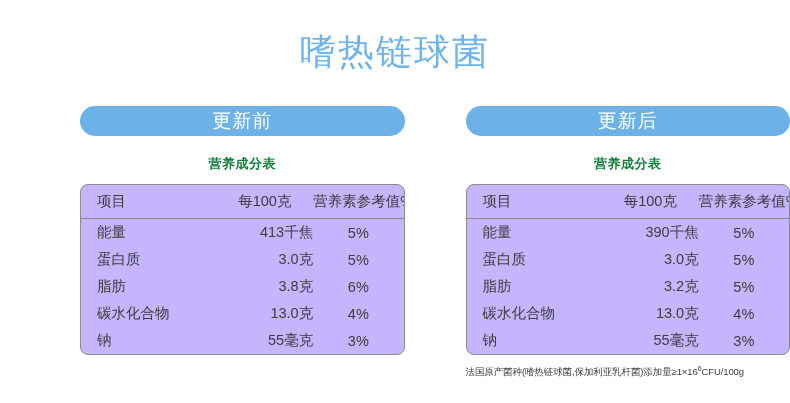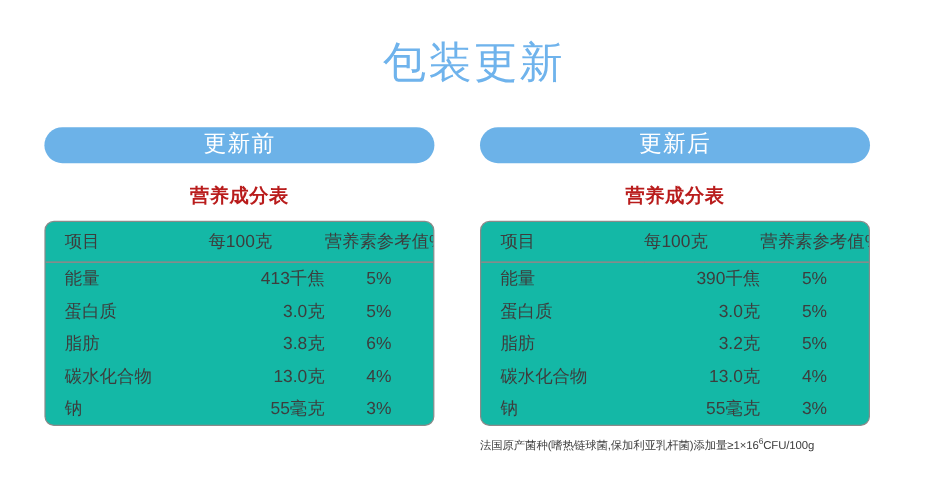--- a/index.html
+++ b/index.html
@@ -41,22 +41,22 @@
     left: 0;
     width: 790px;
     display: flex;
     justify-content: flex-start;
   }
 
   .panel {
     width: 325px;
     position: relative;
   }
-  .panel-left  { margin-left: 37px; }
-  .panel-right { margin-left: 38px; }
+  .panel-left  { margin-left: 80px; }
+  .panel-right { margin-left: 61px; }
 
   
   .pill {
     height: 30px;
     border-radius: 15px;
     background: #6cb2e8;
     color: #ffffff;
     font-size: 19px;
     font-weight: 400;
     letter-spacing: 1px;
@@ -64,35 +64,35 @@
     align-items: center;
     justify-content: center;
     line-height: 30px;
     white-space: nowrap;
   }
 
   
   .table-title {
     margin-top: 18px;
     text-align: center;
-    font-size: 16px;
+    font-size: 13px;
     font-weight: bold;
-    color: #b91c1c;
+    color: #15803d;
     line-height: 20px;
     letter-spacing: 0.5px;
     white-space: nowrap;
   }
 
   
   .nutri-table {
     margin-top: 10px;
     border: 1px solid #8a8a8a;
     border-radius: 8px;
     overflow: hidden;
-    background: #14b8a6;
+    background: #c4b5fd;
   }
 
   .nutri-table table {
     width: 100%;
     border-collapse: collapse;
     table-layout: fixed;
   }
 
   .nutri-table thead th {
     font-weight: 400;
@@ -109,21 +109,21 @@
     padding: 4px 0;
     white-space: nowrap;
   }
 
   
   .col-item   { width: 42%; text-align: left;   padding-left: 16px !important; }
   .col-amount { width: 30%; text-align: right; }
   .col-nrv    { width: 28%; text-align: center; }
 
   .nutri-table thead .col-item   { text-align: left;  padding-left: 16px; }
-  .nutri-table thead .col-amount { text-align: left; }
+  .nutri-table thead .col-amount { text-align: center; }
   .nutri-table thead .col-nrv    { text-align: center; }
 
   .tbody-pad-top td { padding-top: 9px; }
   .tbody-pad-bot td { padding-bottom: 10px; }
 
   
   .footnote {
     margin-top: 7px;
     font-size: 9.5px;
     color: #3d3d3d;
@@ -135,21 +135,21 @@
   .footnote sup {
     font-size: 7px;
     vertical-align: super;
   }
 </style>
 </head>
 <body>
 
 <div class="page">
 
-  <div class="main-title">包装更新</div>
+  <div class="main-title">嗜热链球菌</div>
 
   <div class="panels">
 
     <div class="panel panel-left">
 
       <div class="pill">更新前</div>
 
       <div class="table-title">营养成分表</div>
 
       <div class="nutri-table">

